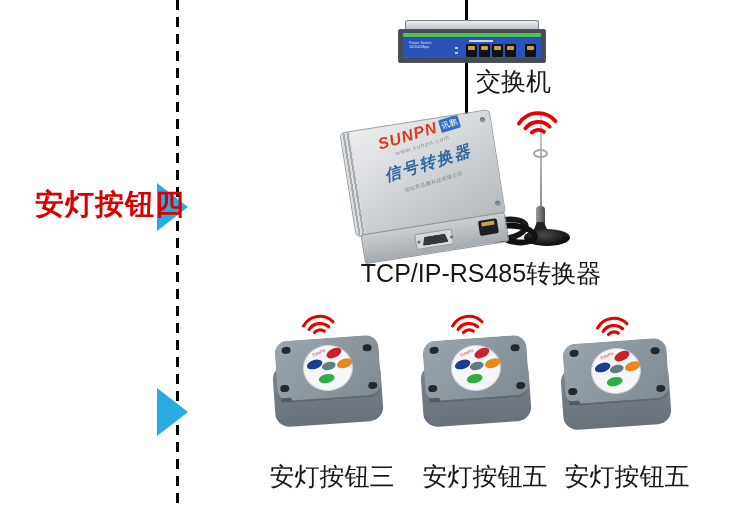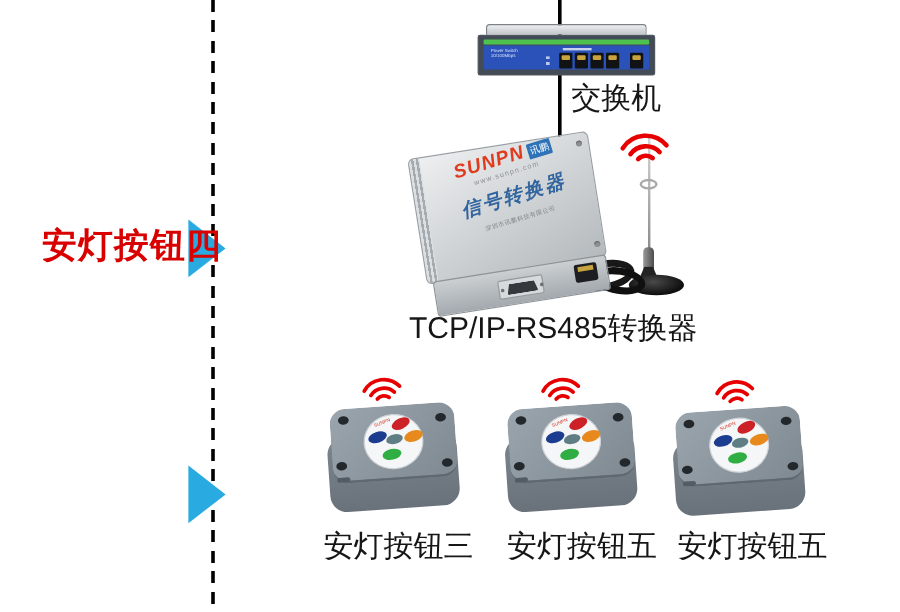--- a/index.html
+++ b/index.html
@@ -56,21 +56,21 @@
   .conv-screw { position:absolute; width:5px; height:5px; border-radius:50%; background:#8b9196; box-shadow:inset 0 1px 1px #666; }
   .conv-front { position:absolute; left:5px; right:1px; top:104px; height:30px; border:1px solid #8d9397; border-radius:3px;
     background:linear-gradient(#cbcfd2,#a3a9ae); }
   .db9 { position:absolute; left:52px; top:7px; width:38px; height:16px; background:#d7dadc; border:1px solid #94999d; border-radius:2px; }
   .db9::before { content:""; position:absolute; left:6px; top:3px; width:26px; height:9px; background:#35393d;
     clip-path:polygon(10% 0,90% 0,100% 100%,0 100%); border-radius:2px; }
   .db9::after { content:""; position:absolute; left:1px; top:6px; width:3px; height:3px; border-radius:50%; background:#6b7075;
     box-shadow:33px 0 0 #6b7075; }
   .rj45 { position:absolute; right:8px; top:4px; width:19px; height:15px; background:#1c1e21; border-radius:2px; }
   .rj45::after { content:""; position:absolute; left:3px; right:3px; top:2px; height:4px; background:#c9a43e; }
-  .converter-caption { left:336px; top:257px; width:250px; text-align:center; font-size:25px; }
+  .converter-caption { left:356px; top:257px; width:250px; text-align:center; font-size:25px; }
 
   
   .antenna { position:absolute; left:470px; top:100px; width:145px; height:160px; z-index:1; }
   .ant-whip { position:absolute; left:70px; top:14px; width:2px; height:96px; background:linear-gradient(#d8d8d8,#8a8a8a); }
   .ant-ring { position:absolute; left:63px; top:49px; width:15px; height:9px; border:2px solid #a9a9a9; border-radius:50%; }
   .ant-lower { position:absolute; left:66px; top:106px; width:9px; height:22px; border-radius:4px;
     background:linear-gradient(90deg,#9a9a9a,#4c4c4c); }
   .ant-cone { position:absolute; left:61px; top:122px; width:19px; height:14px; background:#232323;
     clip-path:polygon(32% 0,68% 0,100% 100%,0 100%); }
   .ant-disc { position:absolute; left:54px; top:129px; width:46px; height:17px; border-radius:50%;
@@ -104,21 +104,21 @@
     background:#f5f6f7; border:1px solid #cfd3d7; }
   .pb { position:absolute; border-radius:50%; }
   .pb.red    { left:23px; top:3px;  width:16px; height:9px; background:#cb2127; transform:rotate(-22deg); }
   .pb.blue   { left:3px;  top:13px; width:16px; height:9px; background:#1c3d8f; transform:rotate(-14deg); }
   .pb.mid    { left:18px; top:16px; width:14px; height:8px; background:#5e7d85; transform:rotate(-10deg); }
   .pb.orange { left:33px; top:14px; width:16px; height:9px; background:#e8891e; transform:rotate(-14deg); }
   .pb.green  { left:14px; top:28px; width:16px; height:9px; background:#2fae43; transform:rotate(-8deg); }
   .face-brand { position:absolute; left:7px; top:3px; font-size:5px; color:#d23a2e; transform:rotate(-18deg) scale(.8); }
   .a-usb { position:absolute; left:9px; top:60px; width:11px; height:4px; border-radius:2px; background:#545c63; transform:rotate(-4deg); }
 
-  .btn-caption { font-size:25px; top:438px; width:140px; text-align:center;font-family:Liberation Serif, serif; }
+  .btn-caption { font-size:25px; top:460px; width:140px; text-align:center;font-family:Liberation Serif, serif; }
   .btn-caption.c1 { left:262px; }
   .btn-caption.c2 { left:415px; }
   .btn-caption.c3 { left:557px;text-align:center; }
 </style>
 </head>
 <body>
 
 <div class="stage">
 
   <div class="dashed-line"></div>

